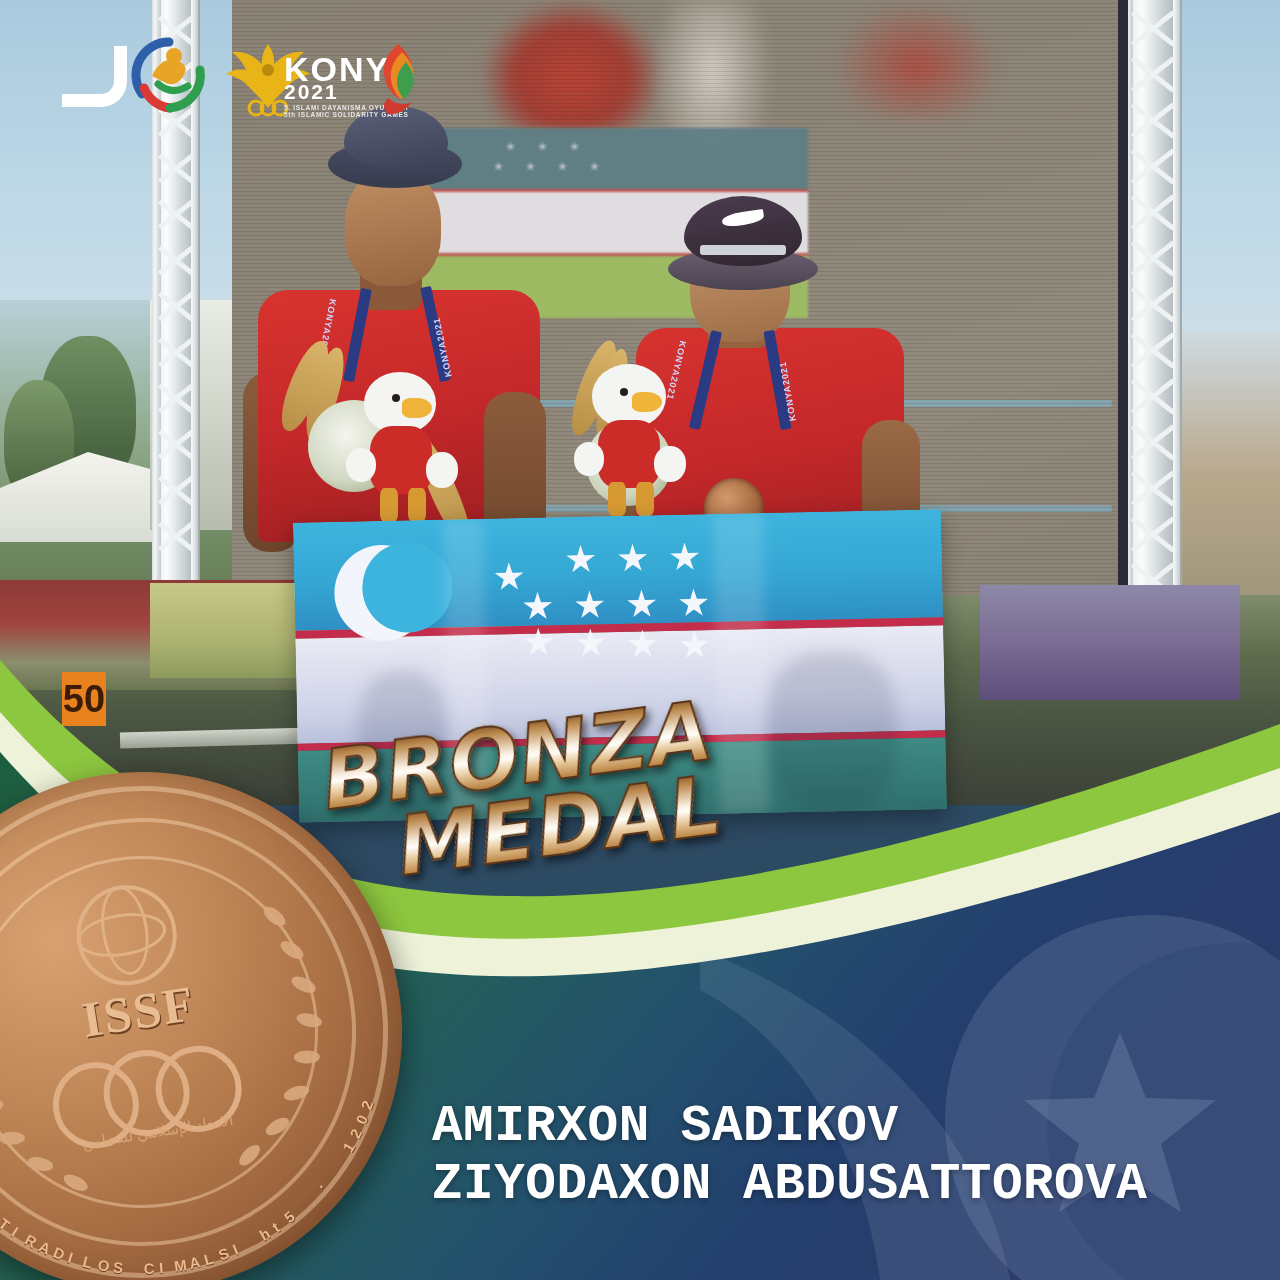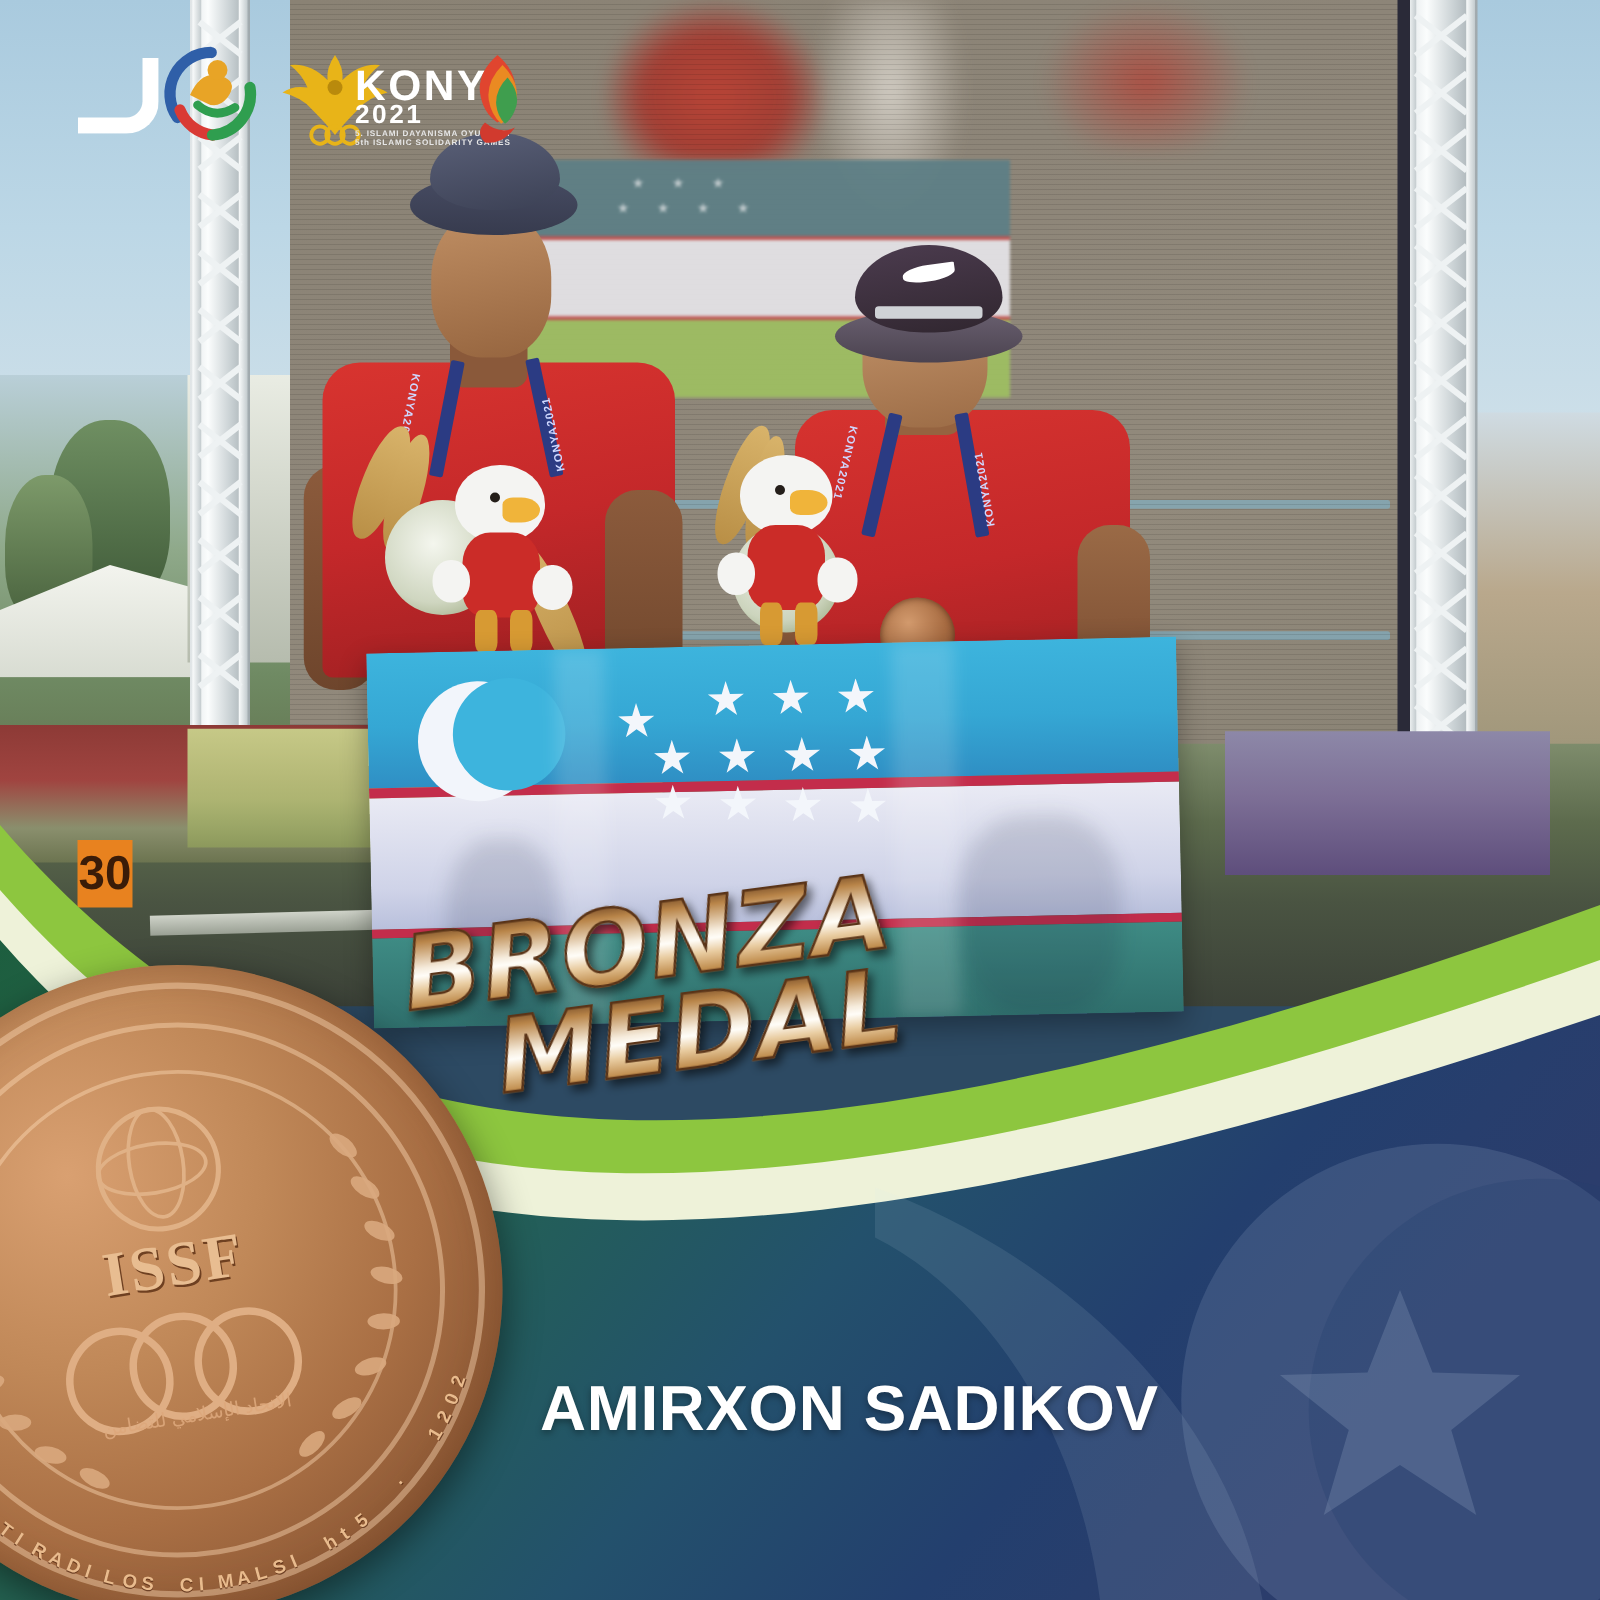--- a/index.html
+++ b/index.html
@@ -128,21 +128,21 @@
     background:linear-gradient(180deg,#9ad13c 0%,#7cc02f 48%,#63a82c 100%);
     clip-path:polygon(34px 0,100% 0,100% 100%,0 100%);
     box-shadow:0 6px 16px rgba(0,0,0,.4);display:flex;align-items:center;}
   .sportbanner span{color:#fff;font-weight:bold;font-size:42px;letter-spacing:1px;
     margin-left:64px;text-shadow:0 2px 4px rgba(0,0,0,.3);
     font-family:"Liberation Sans",sans-serif;}
 
   .names{position:absolute;left:432px;top:1098px;width:800px;}
   .names div{color:#ffffff;font-weight:bold;font-size:51px;line-height:1.14;
     letter-spacing:.5px;text-shadow:0 2px 6px rgba(0,0,0,.35);
-    font-family:Liberation Sans, sans-serif;white-space:nowrap;}
+    font-family:Liberation Mono, monospace;white-space:nowrap;}
 
   
   .bigmedal{position:absolute;left:-118px;top:772px;width:520px;height:520px;border-radius:50%;
     background:radial-gradient(circle at 36% 30%,#d9a071 0%,#c08858 32%,#a96f44 58%,#8c5835 80%,#6f432a 100%);
     box-shadow:0 10px 30px rgba(0,0,0,.45),inset 0 0 40px rgba(90,45,20,.35);
     transform:rotate(-9deg);overflow:hidden;}
   .mring{position:absolute;border-radius:50%;border-style:solid;border-color:rgba(255,222,186,.42);}
   .mtext-c{position:absolute;left:0;top:0;width:100%;height:100%;}
   .mtext-c span{position:absolute;left:50%;top:50%;font-size:15px;font-weight:bold;
     color:#e9bb8d;text-shadow:0 1px 0 rgba(90,45,20,.8);
@@ -234,21 +234,21 @@
       <div class="x" style="top:468px;"></div>
         <div class="x" style="top:514px;"></div>
       <div class="x" style="top:560px;"></div>
     </div>
     <div style="position:absolute;left:1118px;top:0;width:10px;height:600px;background:#2a2a38;"></div>
 
     <div class="ground"></div>
     <div class="rangeboard"></div>
     <div class="podiumbar"></div>
     <div class="ledbase"></div>
-    <div class="sign50">30</div>
+    <div class="sign50">50</div>
     <div class="barrier"></div>
 
     <div class="athlete">
       <div class="arm" style="left:243px;top:372px;width:58px;height:180px;background:linear-gradient(180deg,#8c5b3c,#6e452c);"></div>
       <div class="polo" style="left:258px;top:290px;width:282px;height:252px;background:linear-gradient(170deg,#d8342f 0%,#c4282a 50%,#9b1f21 100%);"></div>
       <div class="arm" style="left:484px;top:392px;width:62px;height:160px;background:linear-gradient(180deg,#8c5b3c,#70472d);"></div>
       <div class="neck" style="left:360px;top:250px;width:62px;height:60px;background:#8a593a;"></div>
       <div class="face" style="left:345px;top:168px;width:96px;height:118px;background:linear-gradient(170deg,#c08f64,#96653f);"></div>
       <div class="brim" style="left:328px;top:140px;width:134px;height:48px;background:linear-gradient(180deg,#474c63,#373b4e);"></div>
       <div class="hat" style="left:344px;top:106px;width:104px;height:62px;background:linear-gradient(170deg,#5a6078,#3c4155);"></div>
@@ -460,15 +460,16 @@
   </div>
 
   <div class="bronzawrap">
     <div class="bronzaline l1">BRONZA</div>
     <div class="bronzaline l2">MEDAL</div>
   </div>
 
 
   <div class="names">
     <div>AMIRXON SADIKOV</div>
+    <div>ZIYODAXON ABDUSATTOROVA</div>
   </div>
 
 </div>
 
 </body></html>

